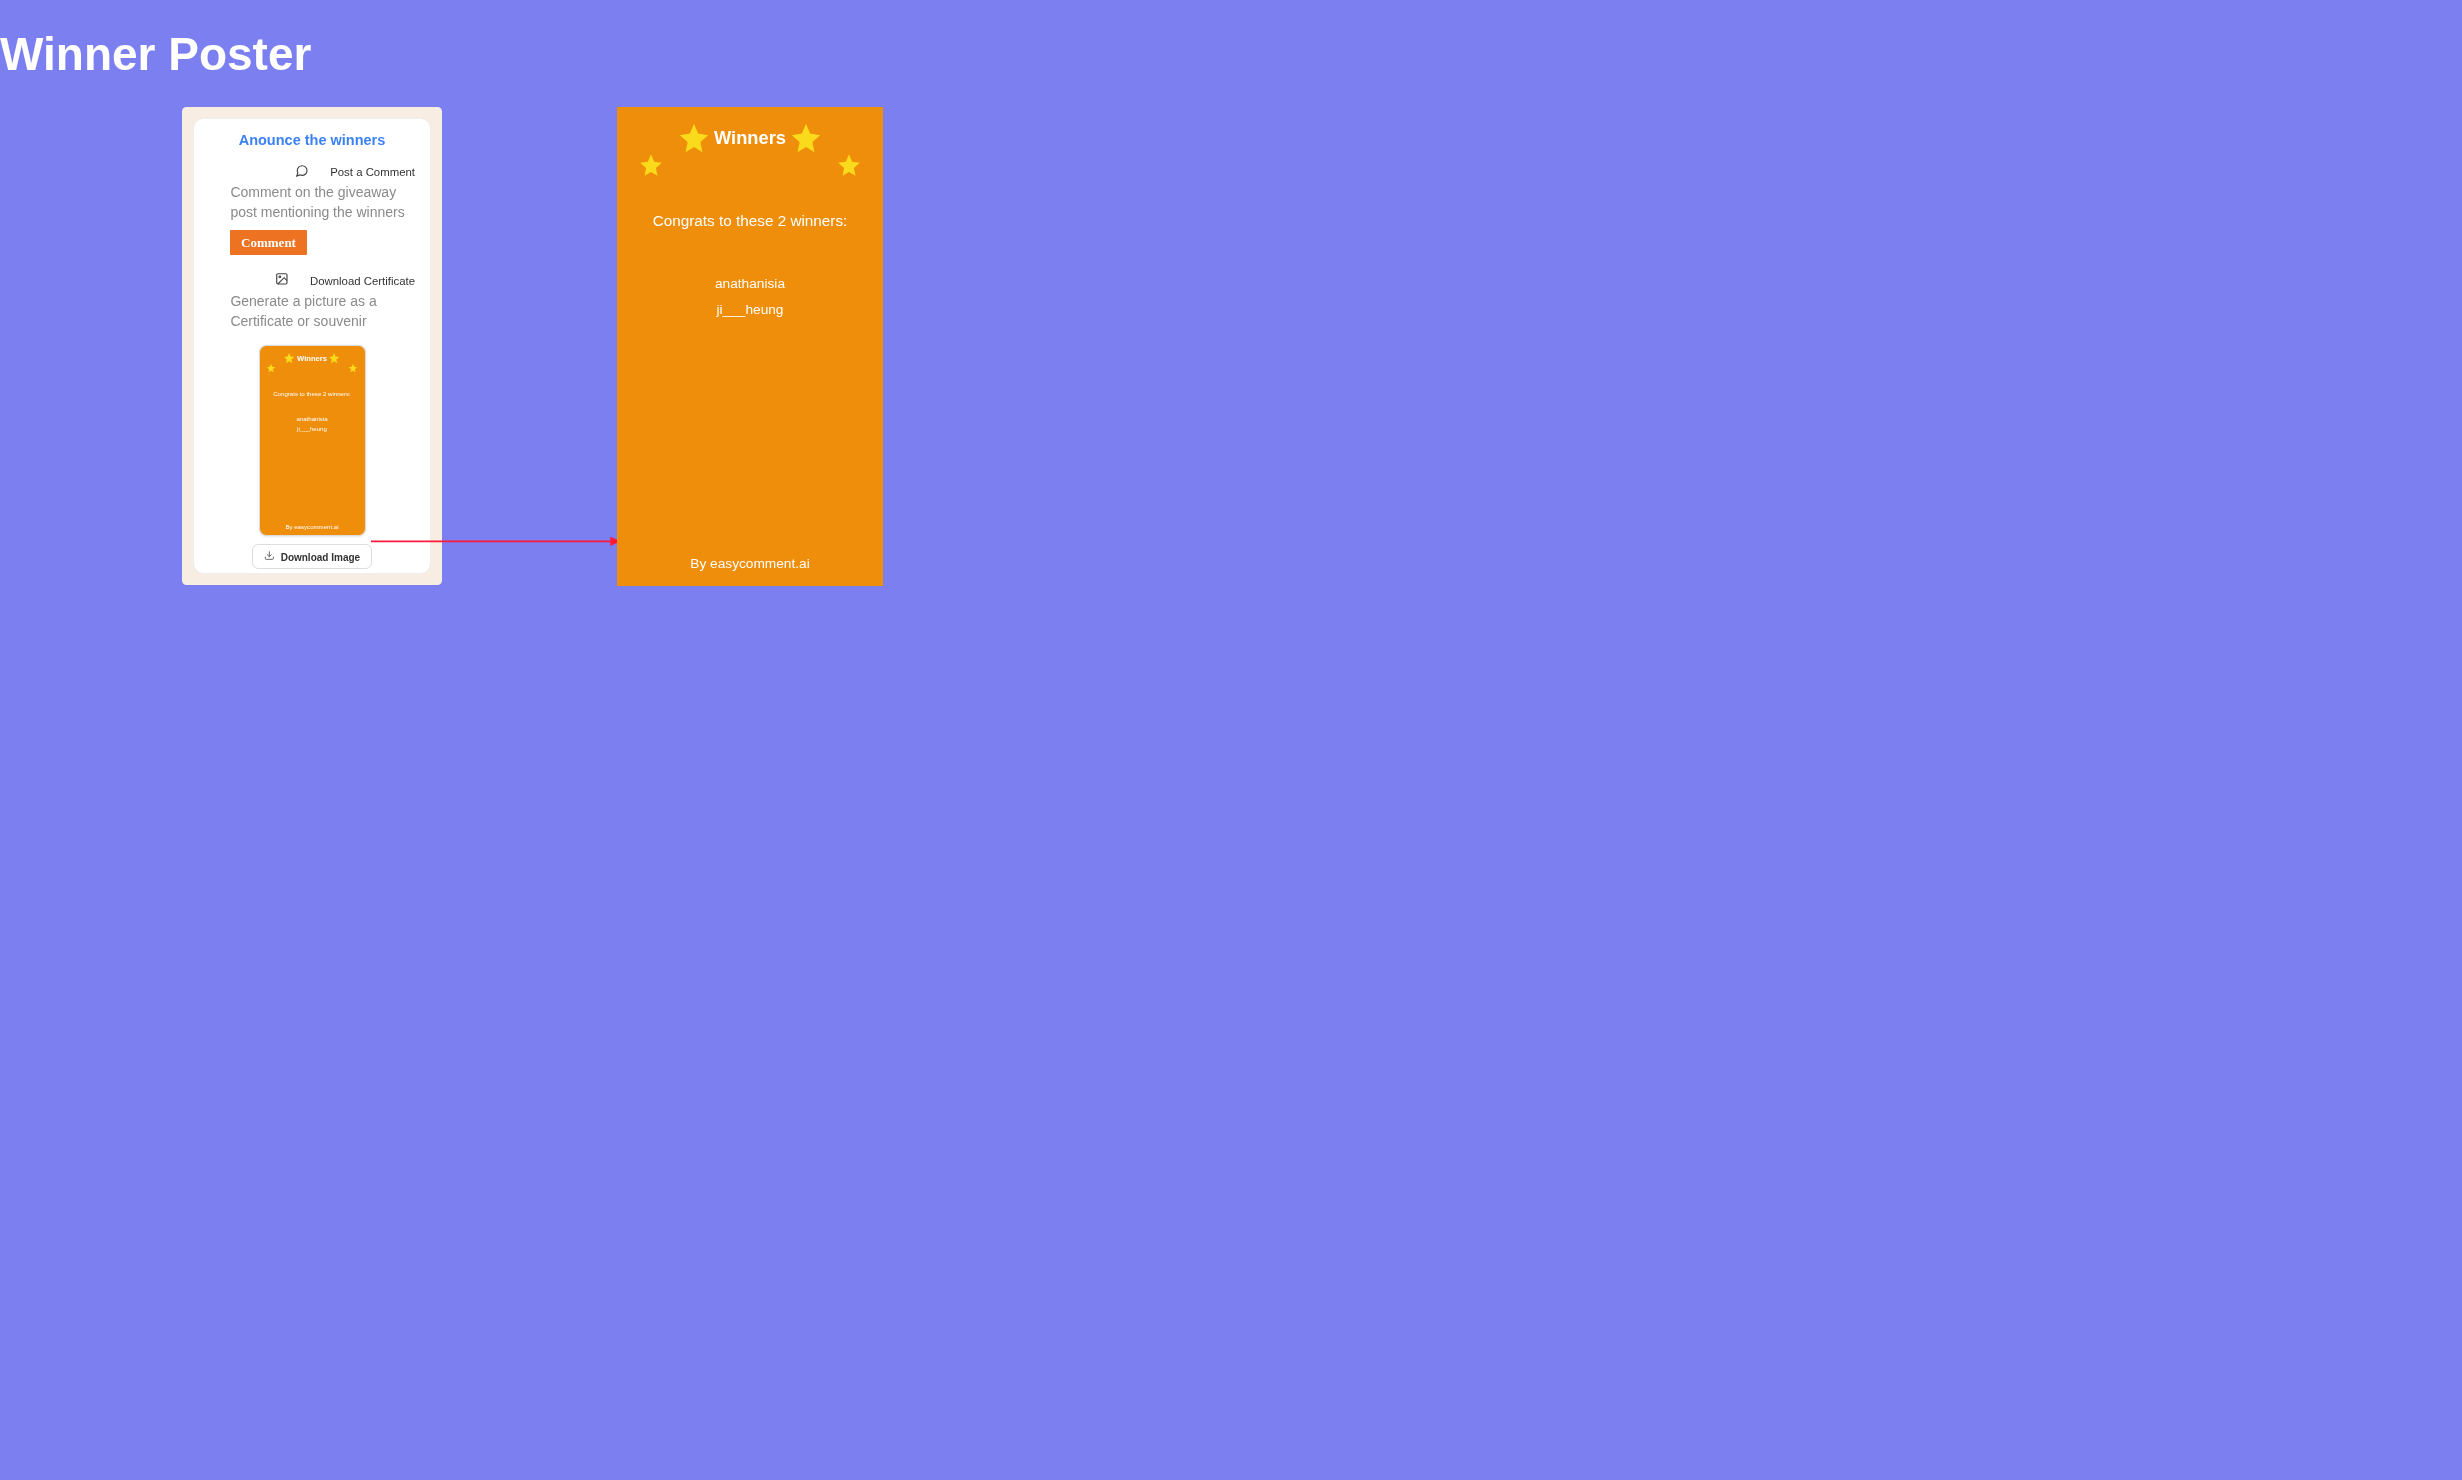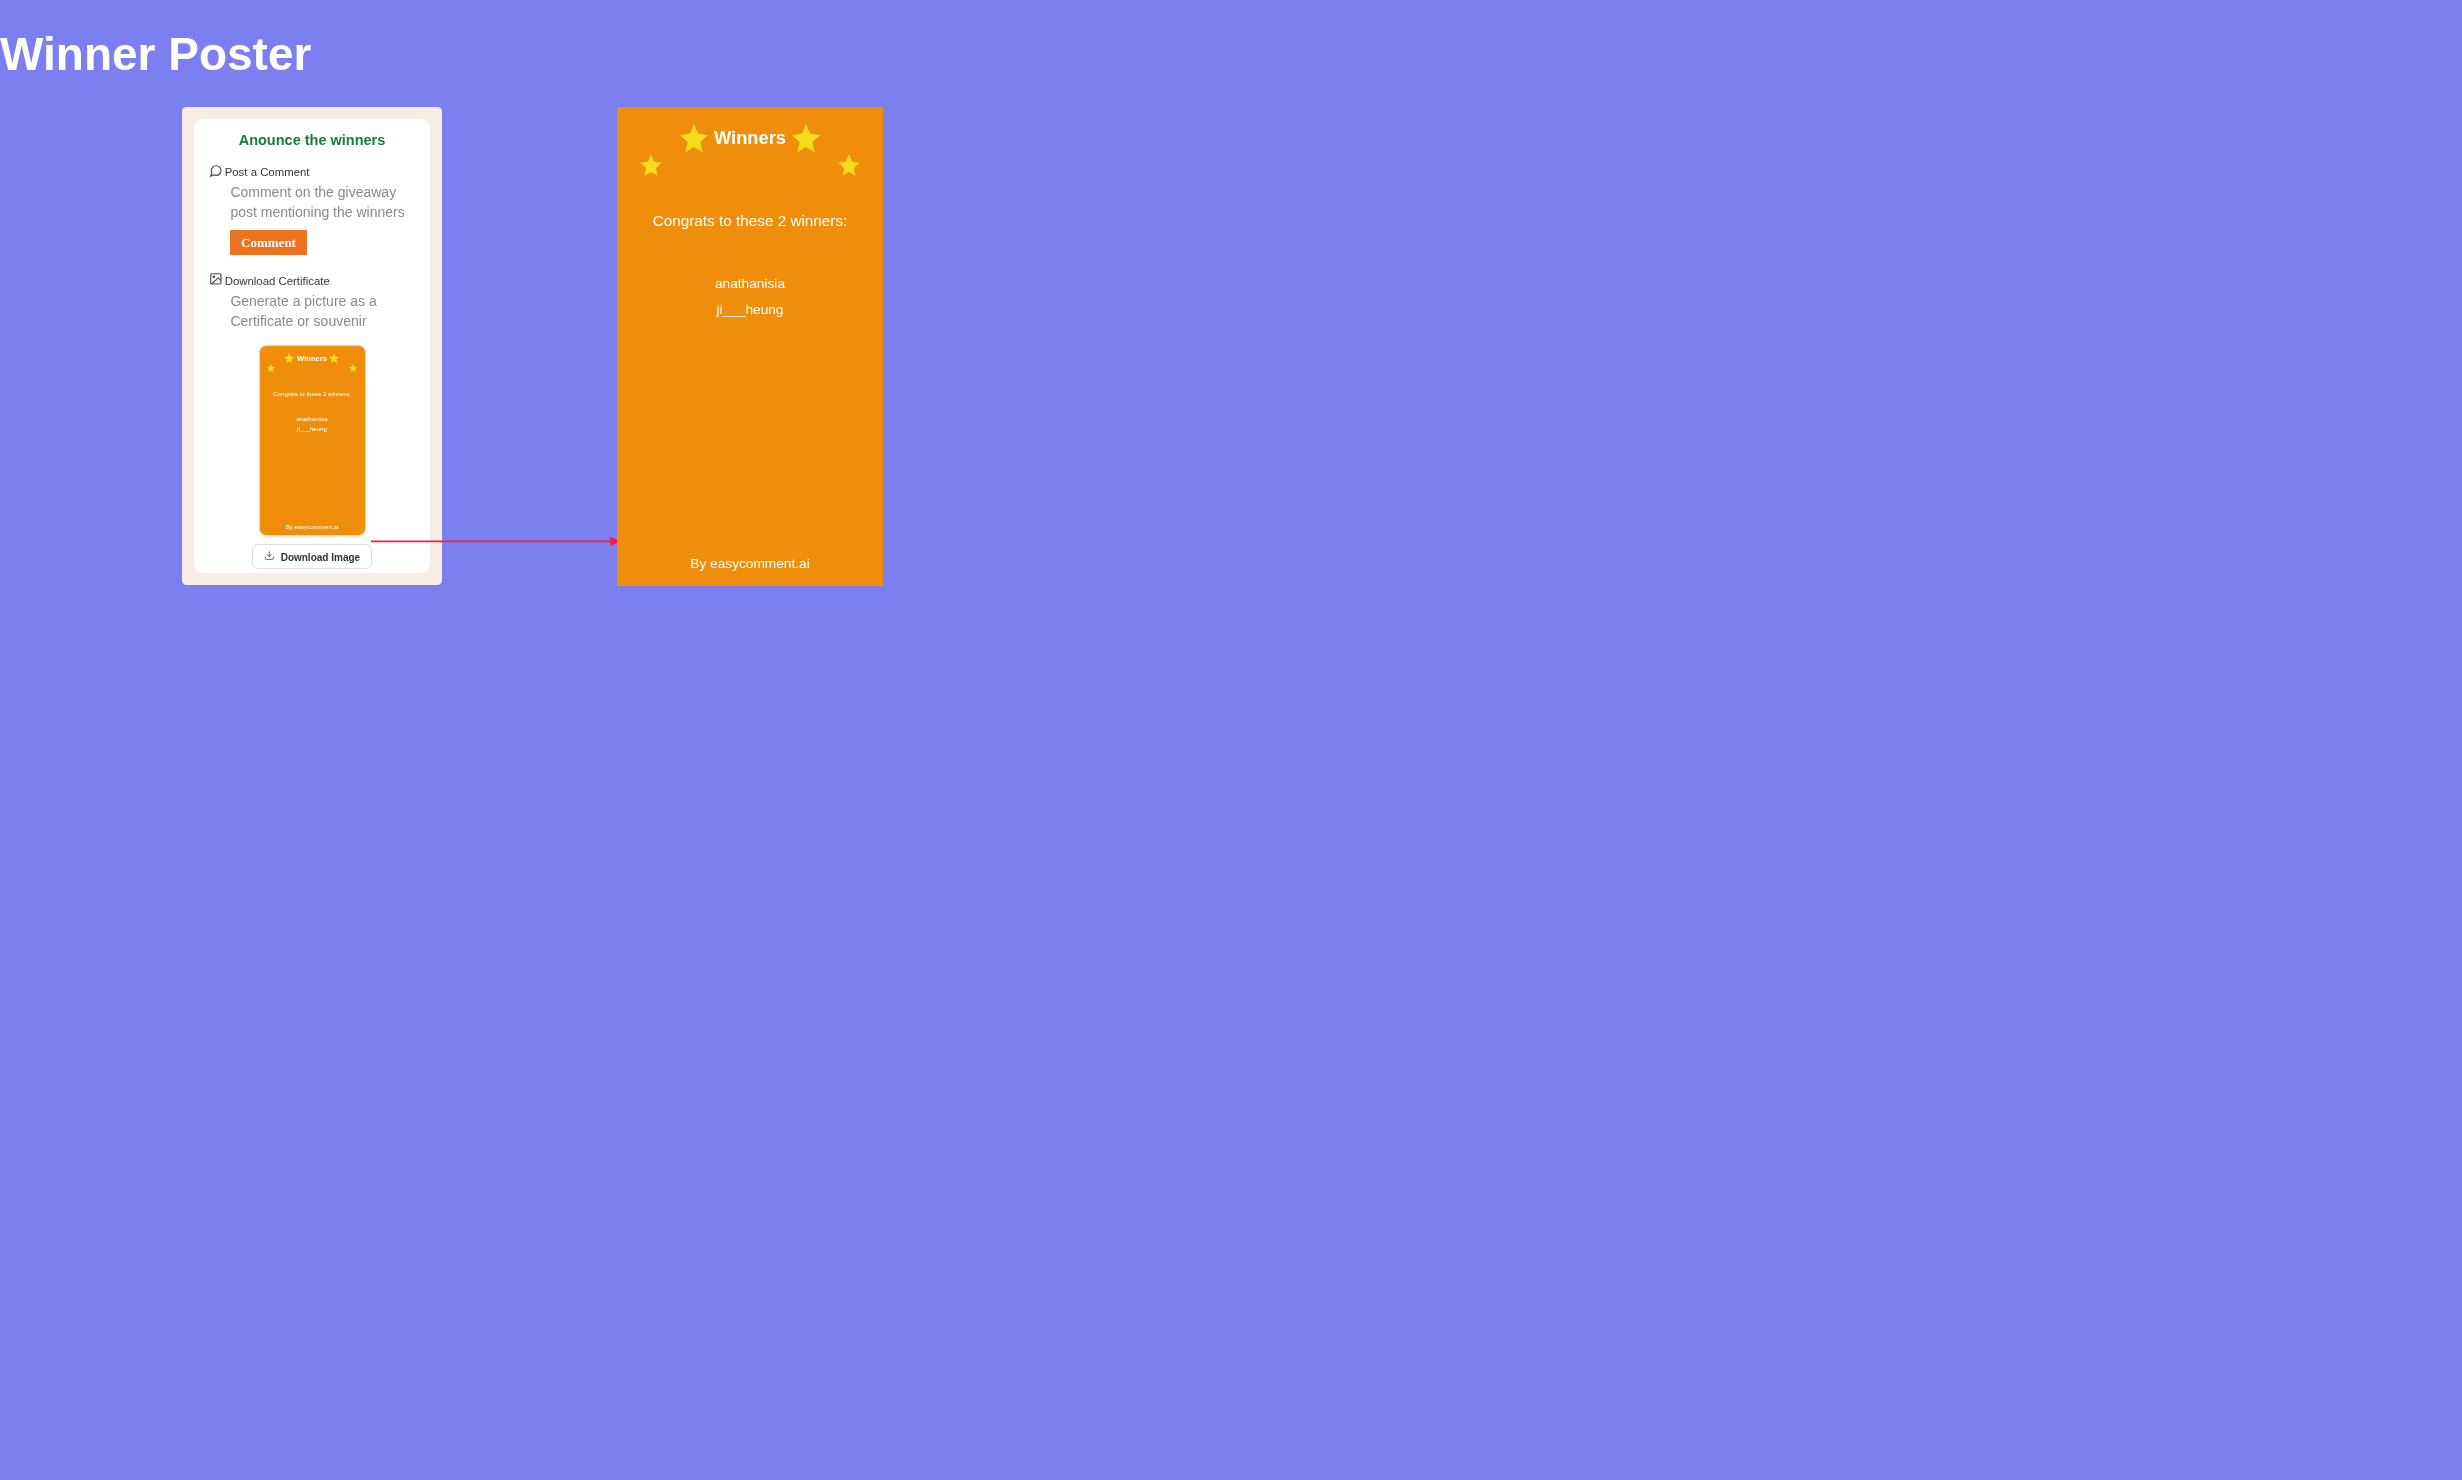--- a/index.html
+++ b/index.html
@@ -40,29 +40,30 @@
     width: 100%;
     height: 100%;
     padding: 13.7px 15.3px 12.2px 15.3px;
     display: flex;
     flex-direction: column;
   }
   .card-title {
     text-align: center;
     font-size: 14.5px;
     font-weight: 700;
-    color: #15803d;
+    color: #3b82f6;
     margin-bottom: 15.3px;
   }
   .section { margin-bottom: 17px; }
   .section-head {
     display: flex;
     align-items: center;
-    gap: 2px;
+    gap: 21px;
     margin-bottom: 3.1px;
+    justify-content: flex-end;
   }
   .section-head svg { width: 13.7px; height: 13.7px; stroke: #444; fill: none; stroke-width: 2; }
   .section-title { font-size: 11.4px; font-weight: 500; color: #333; }
   .section-desc {
     font-size: 14px;
     color: #8a8a8a;
     margin-left: 21.4px;
     margin-bottom: 7.6px;
     line-height: 1.4;
   }

